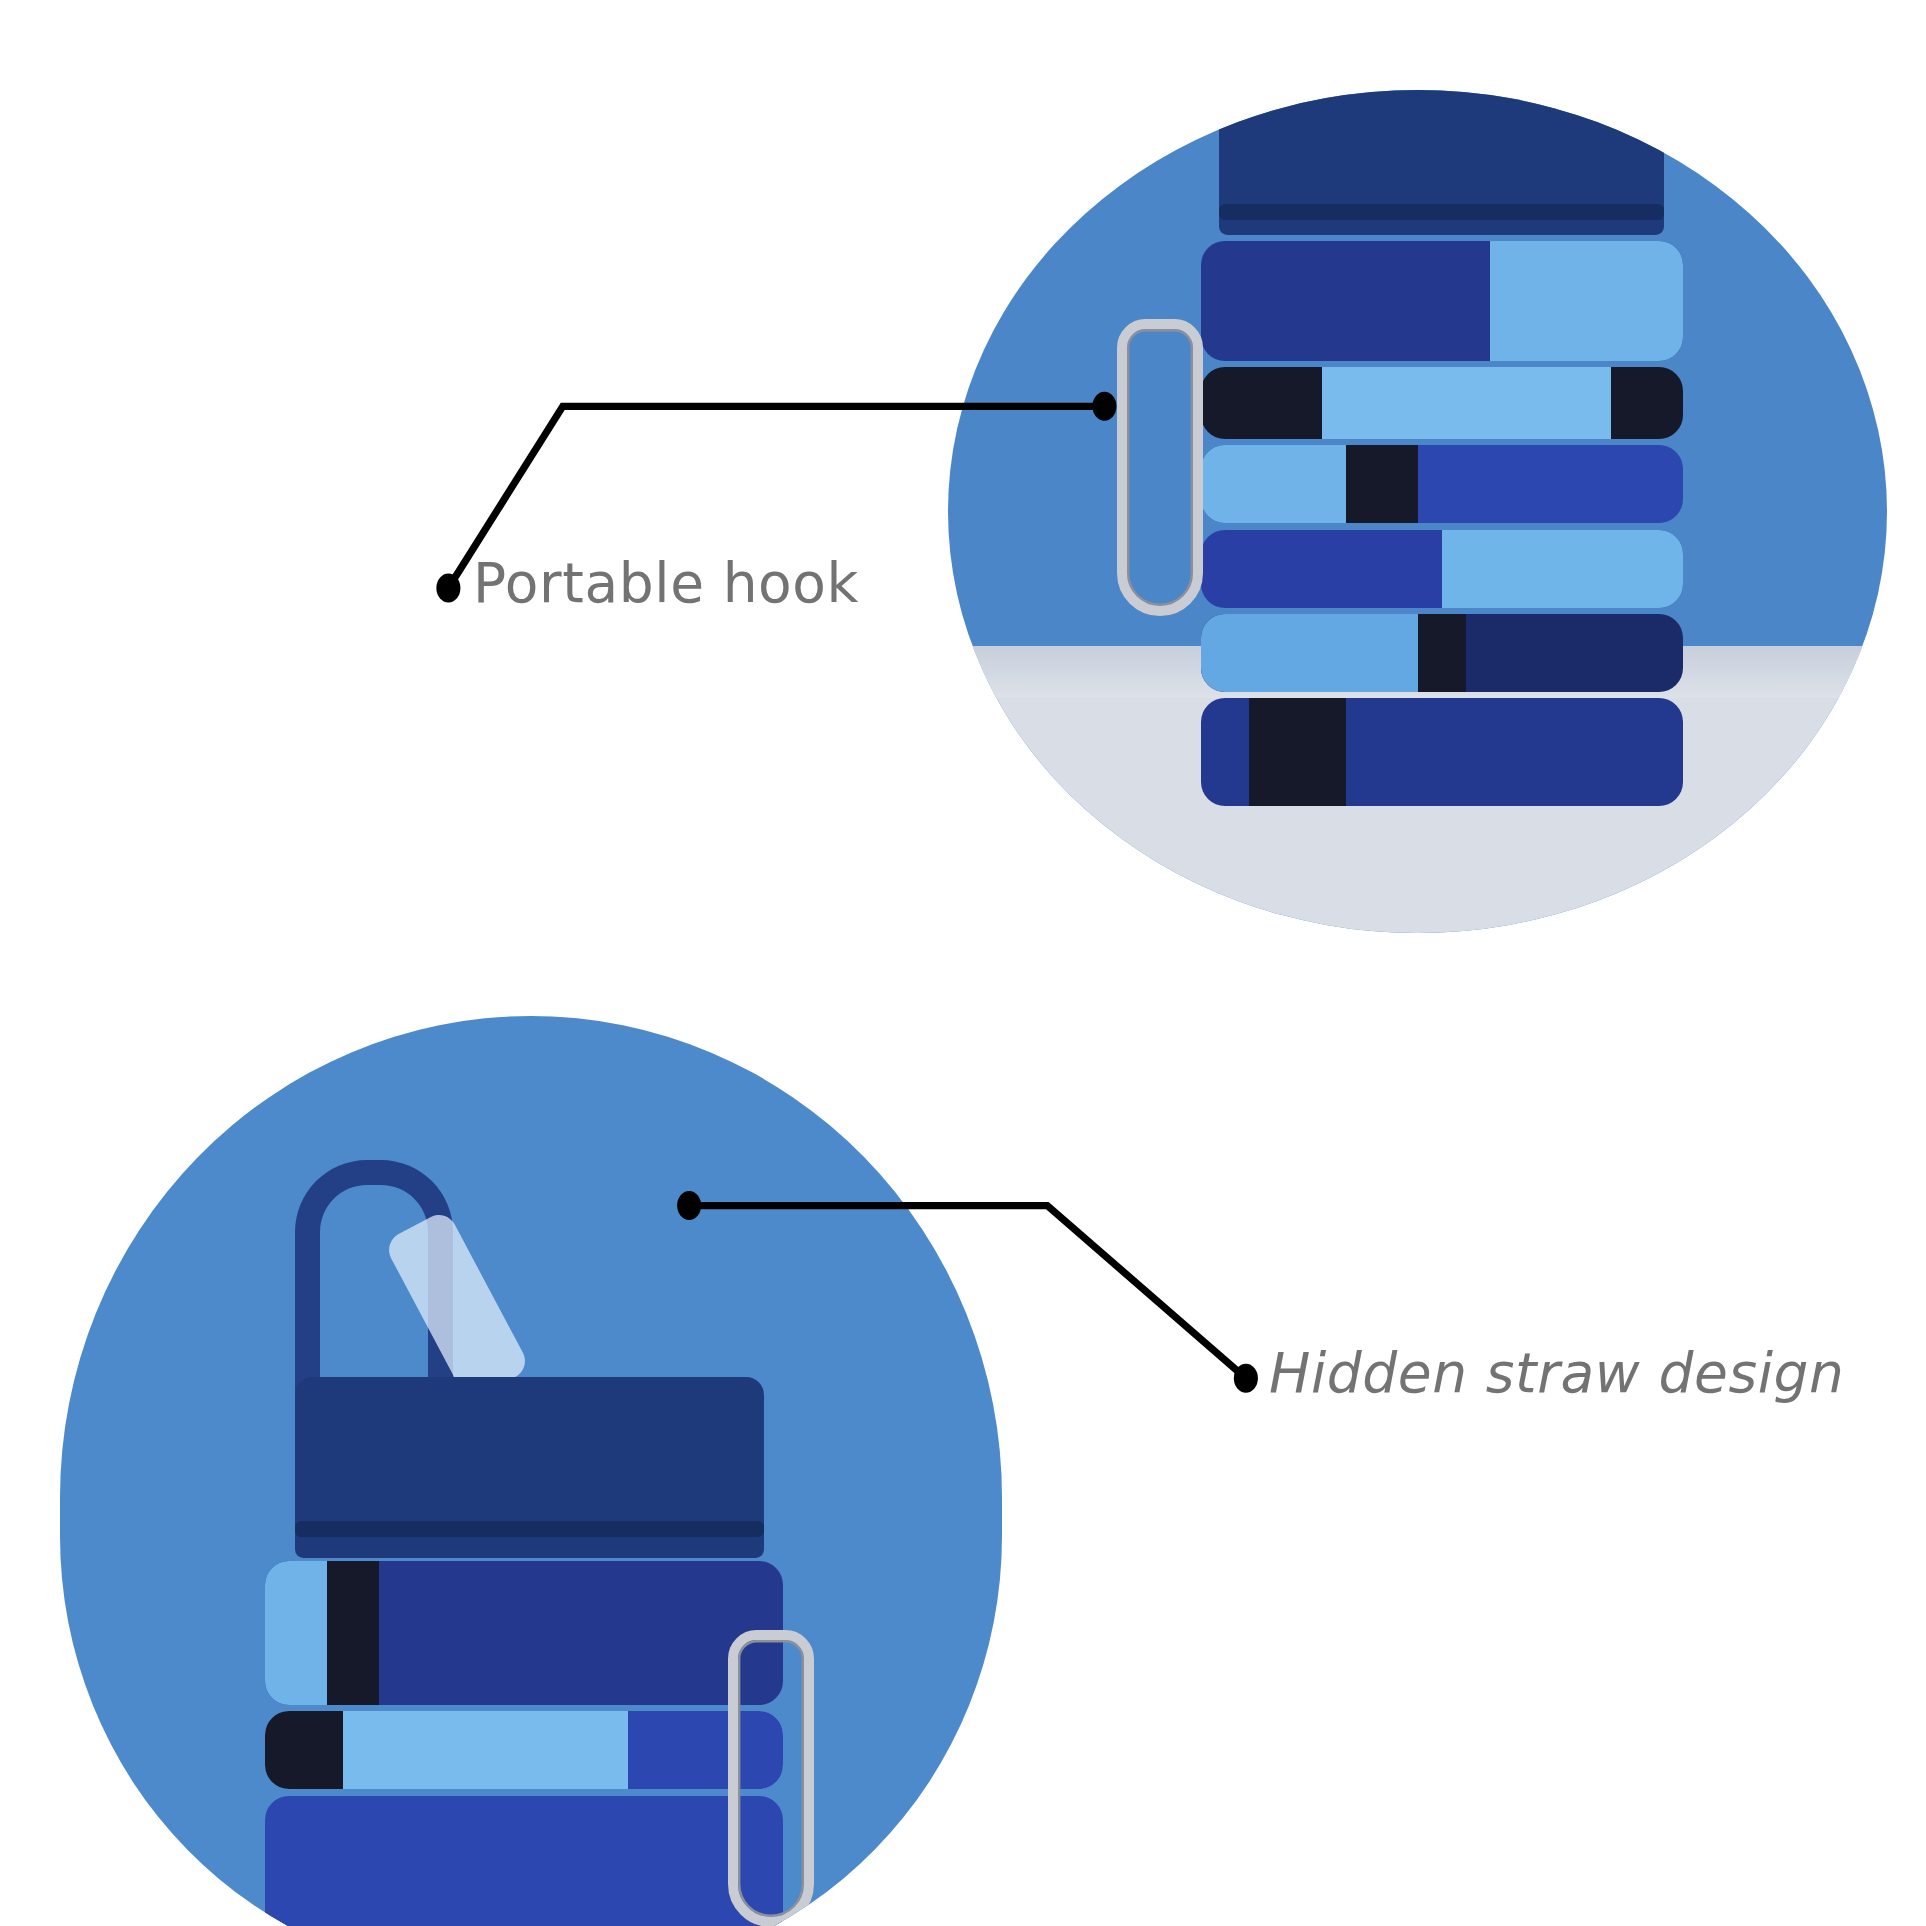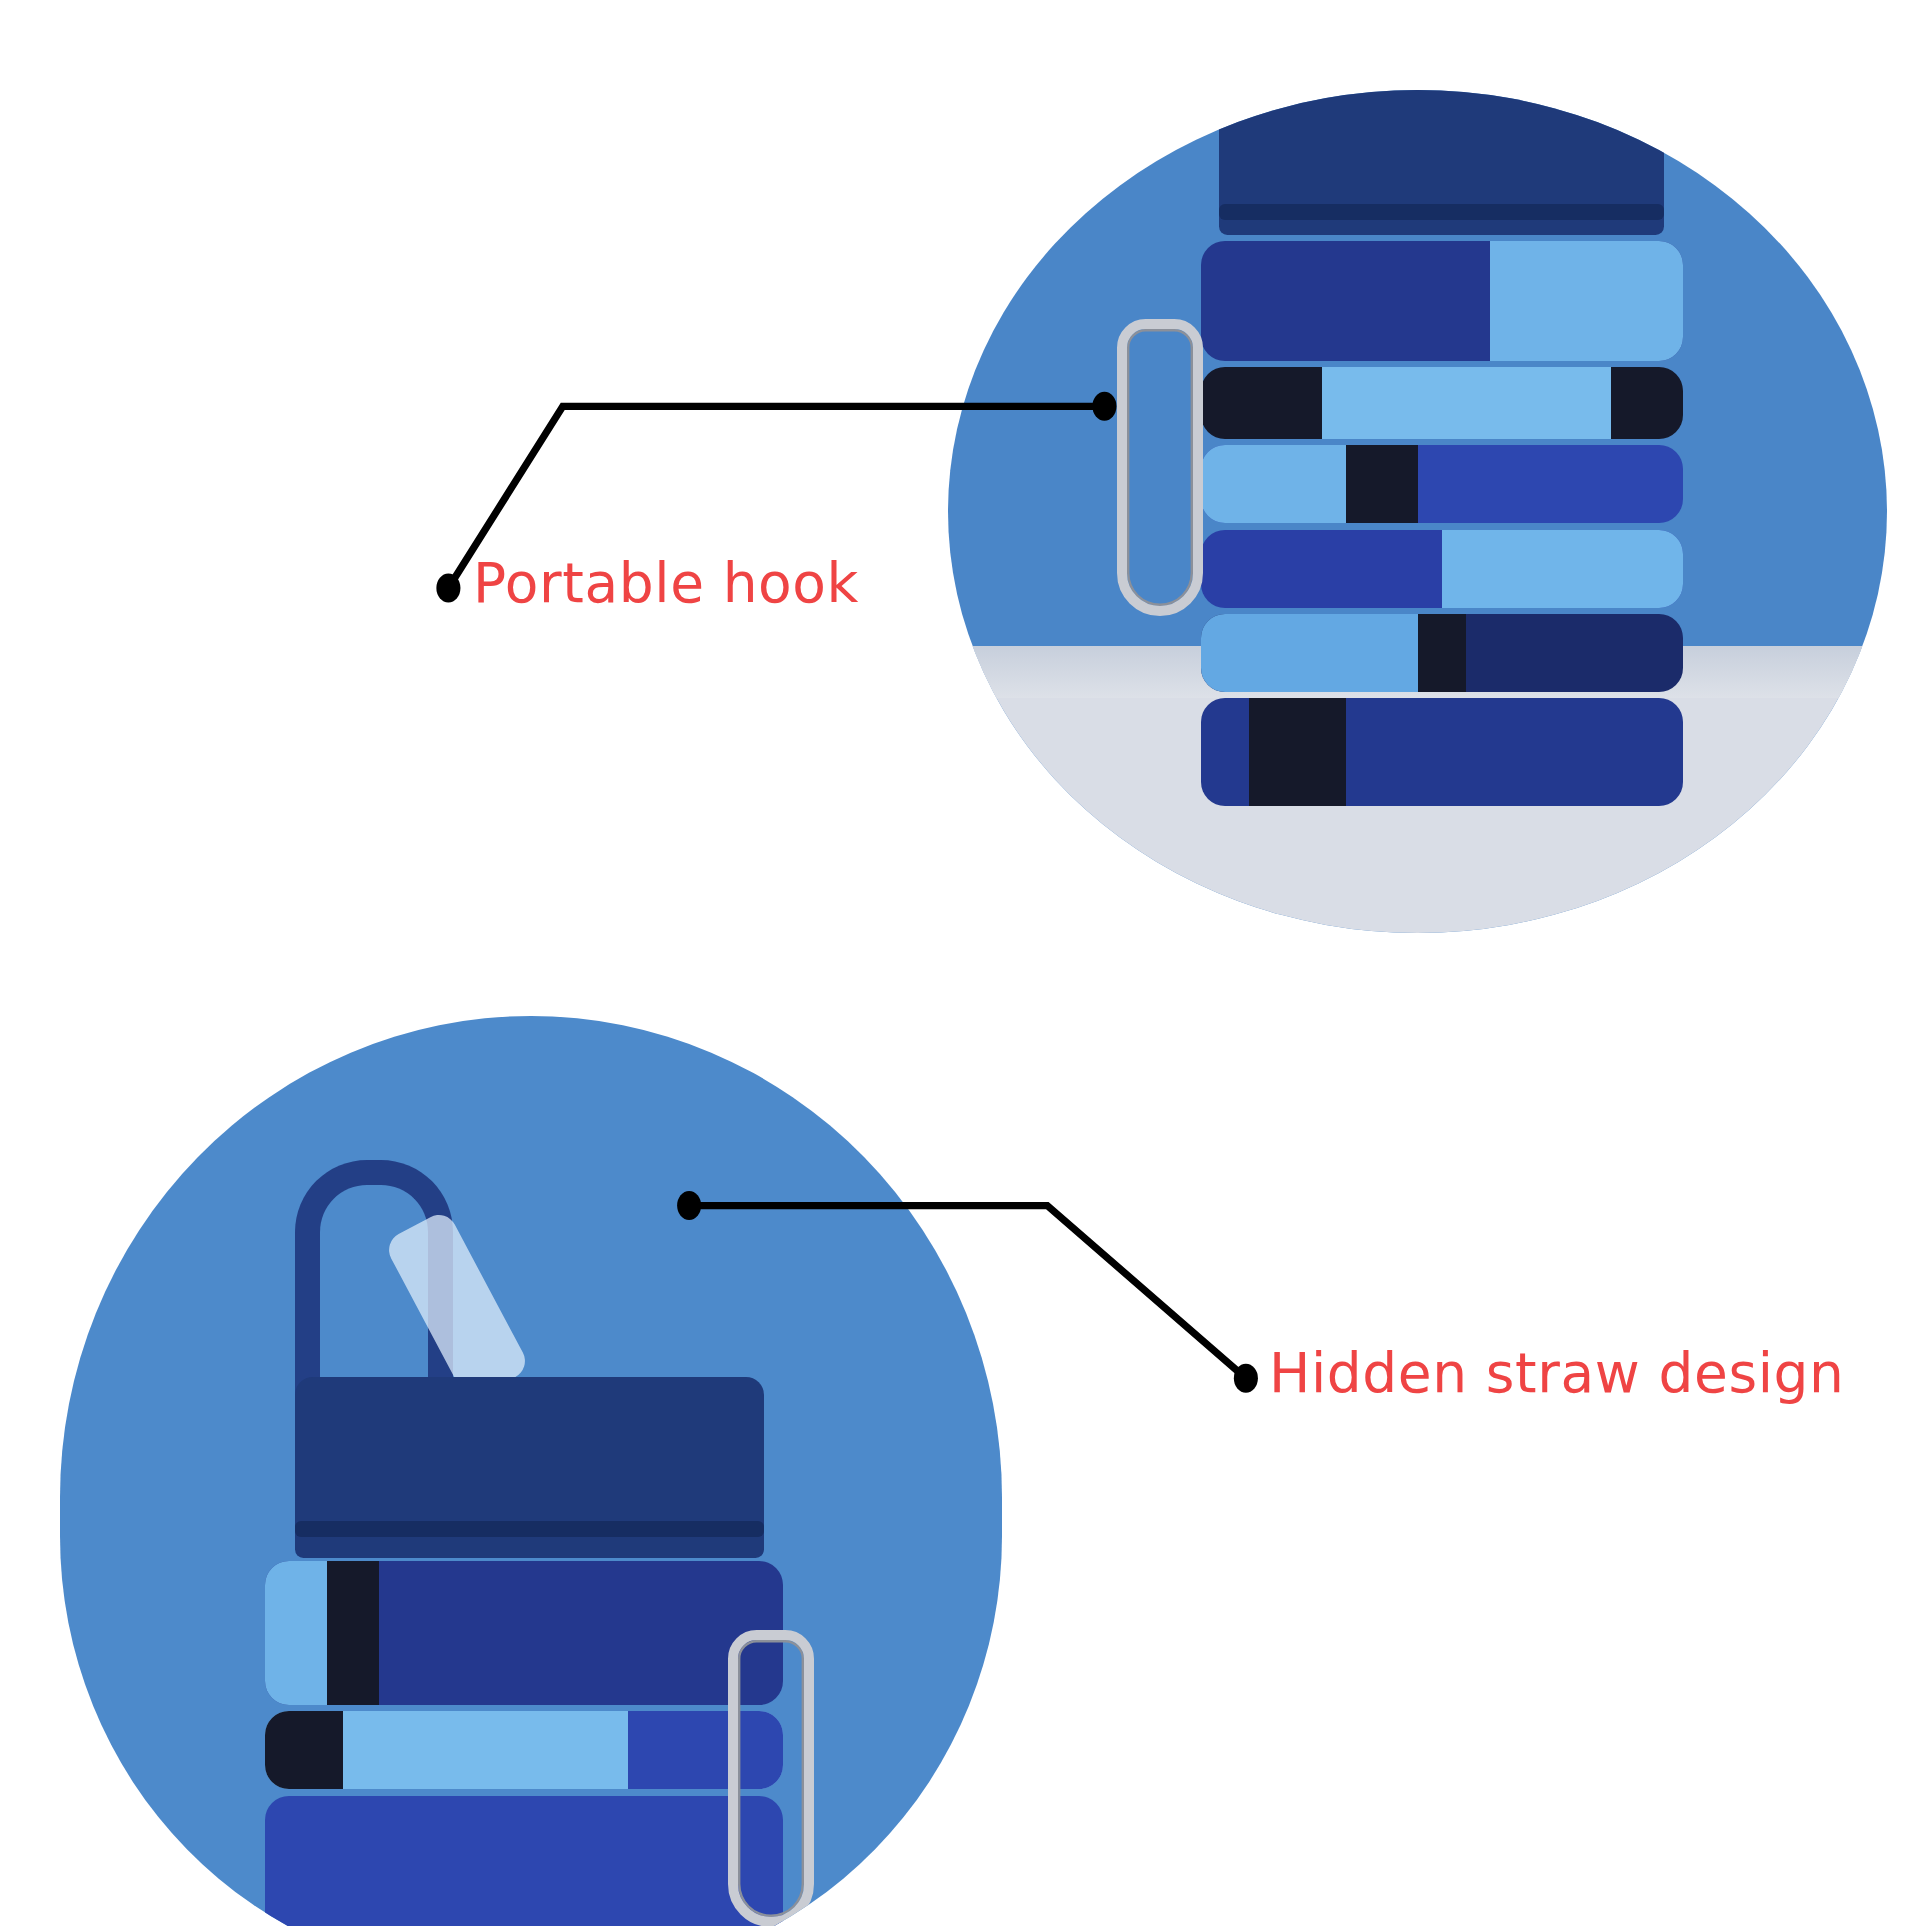--- a/index.html
+++ b/index.html
@@ -16,21 +16,21 @@
   .bottle { position: absolute; }
   .cap { position: absolute; background: #1f3a7a; border-radius: 18px 18px 8.4px 8.4px; }
   .cap-ridge { position: absolute; left: 0; right: 0; height: 15.6px; background: #162d62; border-radius: 6px; }
   .ring { position: absolute; left: 0; right: 0; border-radius: 24px; overflow: hidden; }
   .ring span { position: absolute; top: 0; bottom: 0; }
   .carabiner { position: absolute; border: 10.8px solid #c9ccd3; border-radius: 36px 36px 54px 54px;
                box-shadow: inset 0 0 0 2.4px #8b909a; }
   .handle { position: absolute; border: 25px solid #233f86; border-radius: 72px 72px 12px 12px; border-bottom: none; }
   .straw { position: absolute; background: rgba(220,235,250,0.75); border-radius: 18px; }
   svg.leaders { position: absolute; left: 0; top: 0; }
-  .label { position: absolute; font-size: 55px; color: #ef4444; letter-spacing: 0.6px; white-space: nowrap; }
+  .label { position: absolute; font-size: 55px; color: #737373; letter-spacing: 0.6px; white-space: nowrap; }
 </style>
 </head>
 <body>
 
 <div class="panel circle-top">
   <div class="floor"></div>
   <div class="bottle" style="left:253px; top:-36px; width:482px; height:855px;">
     <div class="cap" style="left:18px; top:0; width:445px; height:181px;">
       <div class="cap-ridge" style="top:150px;"></div>
     </div>
@@ -85,14 +85,14 @@
     <ellipse cx="1835" cy="675" rx="20" ry="24" fill="#000"></ellipse>
   </g>
   <g>
     <polyline points="1145,2003 1740,2003 2070,2290" fill="none" stroke="#000" stroke-width="12"></polyline>
     <ellipse cx="1145" cy="2003" rx="20" ry="24" fill="#000"></ellipse>
     <ellipse cx="2070" cy="2290" rx="20" ry="24" fill="#000"></ellipse>
   </g>
 </svg>
 
 <div class="label" style="left:473px; top:551px;">Portable hook</div>
-<div class="label" style="left:1269px; top:1341px;">Hidden straw design</div>
+<div class="label" style="left:1269px; top:1341px;font-style:italic;">Hidden straw design</div>
 
 
 </body></html>

